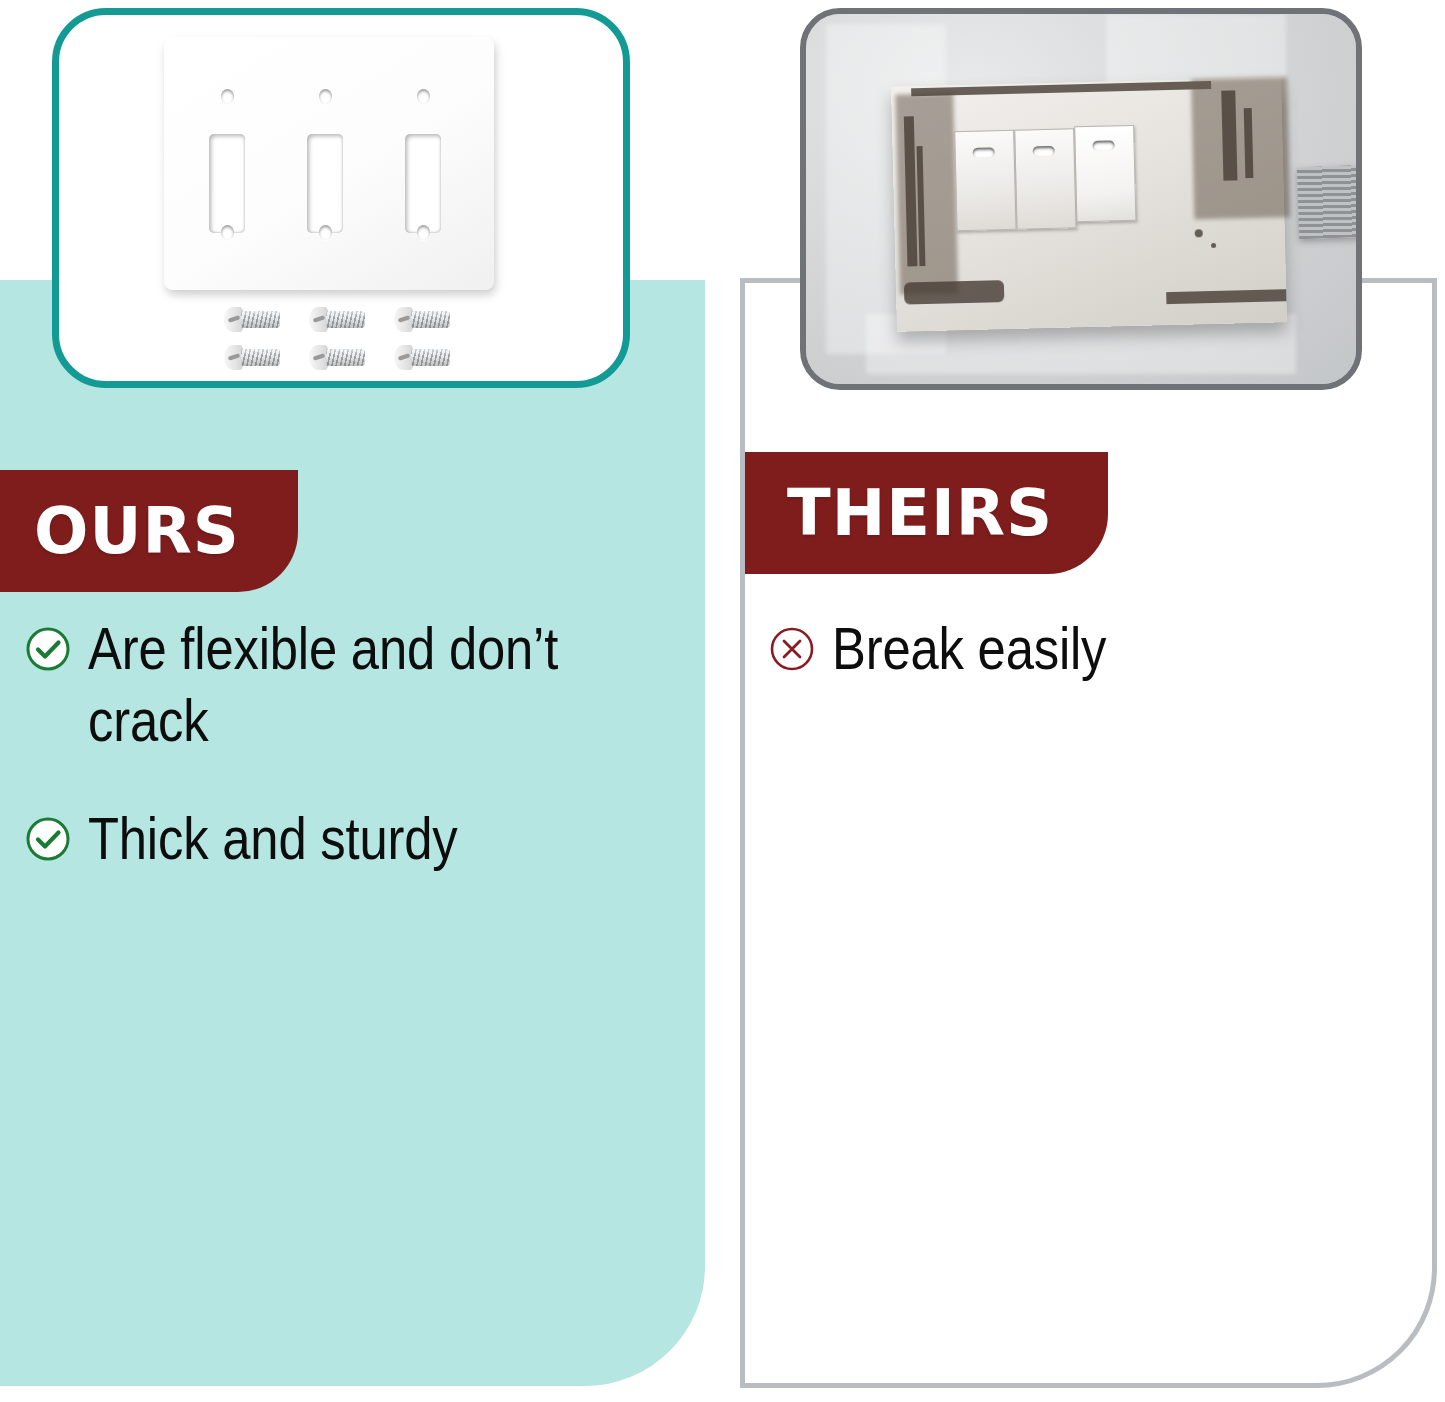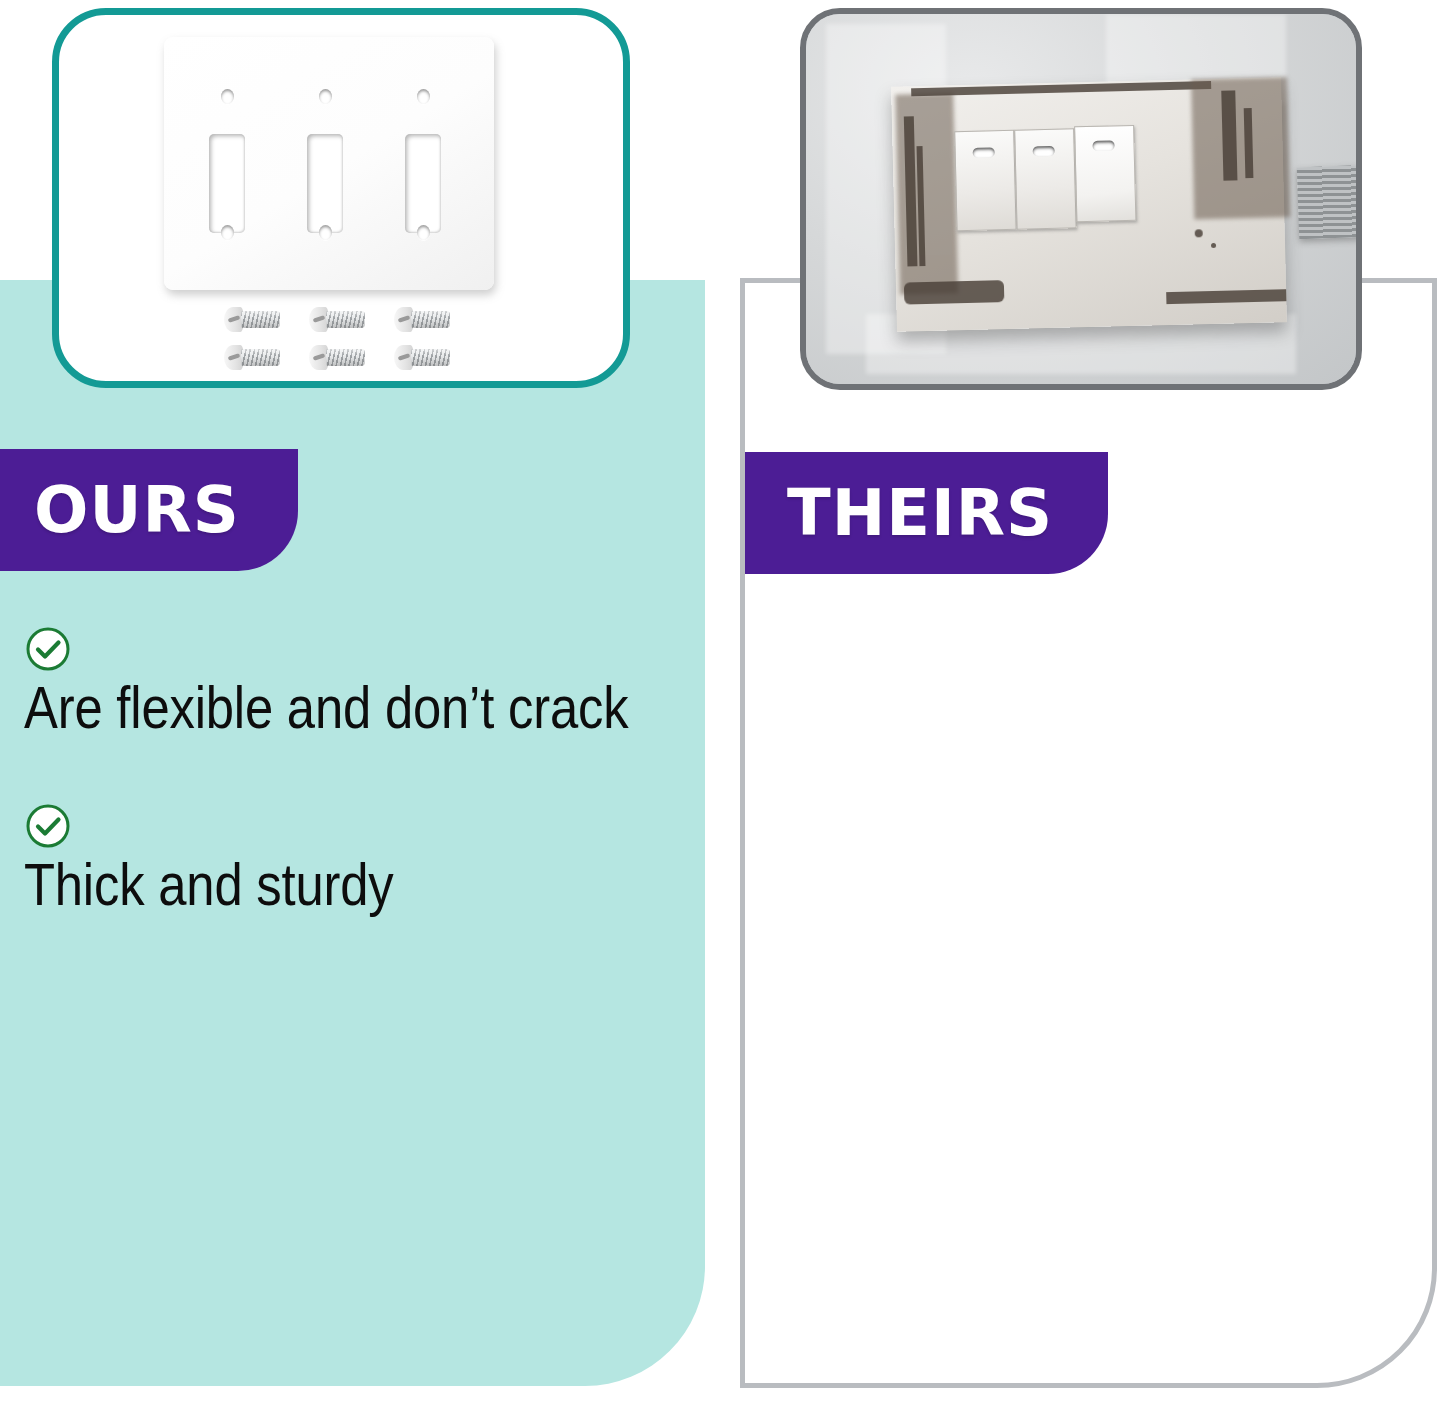--- a/index.html
+++ b/index.html
@@ -208,29 +208,29 @@
   
   .banner {
     position: absolute;
     height: 122px;
     display: flex;
     align-items: center;
     border-bottom-right-radius: 60px;
   }
   #ours-banner {
     left: 0px;
-    top: 449px;
+    top: 470px;
     width: 298px;
-    background: #4c1d95;
+    background: #7f1d1d;
   }
   #theirs-banner {
     left: 745px;
     top: 452px;
     width: 363px;
-    background: #4c1d95;
+    background: #7f1d1d;
   }
   .banner-label {
     color: #ffffff;
     font-family: "DejaVu Sans", sans-serif;
     font-weight: bold;
     font-size: 64px;
     letter-spacing: 1px;
     line-height: 1;
     margin-left: 34px;
     text-shadow: 0 2px 3px rgba(0,0,0,0.16);
@@ -251,21 +251,20 @@
   }
   #theirs-list {
     left: 768px;
     top: 614px;
     width: 660px;
   }
   .feature-item {
     display: flex;
     align-items: flex-start;
     margin-bottom: 46px;
-    flex-direction: column;
   }
   .feature-icon {
     flex: 0 0 auto;
     width: 48px;
     height: 48px;
     margin-top: 11px;
     margin-right: 16px;
   }
   .feature-icon svg { display: block; }
   .feature-text {
@@ -392,13 +391,22 @@
 
     <div class="conduit"></div>
   </div>
 </div>
 
 <div class="banner" id="theirs-banner">
   <span class="banner-label">THEIRS</span>
 </div>
 
 <ul class="feature-list" id="theirs-list">
+  <li class="feature-item">
+    <span class="feature-icon">
+      <svg width="48" height="48" viewBox="0 0 48 48">
+        <circle cx="24" cy="24" r="20" fill="#ffffff" stroke="#8b1b22" stroke-width="2.6"></circle>
+        <path d="M16 16 L32 32 M32 16 L16 32" fill="none" stroke="#8b1b22" stroke-width="2.8" stroke-linecap="round"></path>
+      </svg>
+    </span>
+    <span class="feature-text">Break easily</span>
+  </li>
 </ul>
 
 </body></html>

